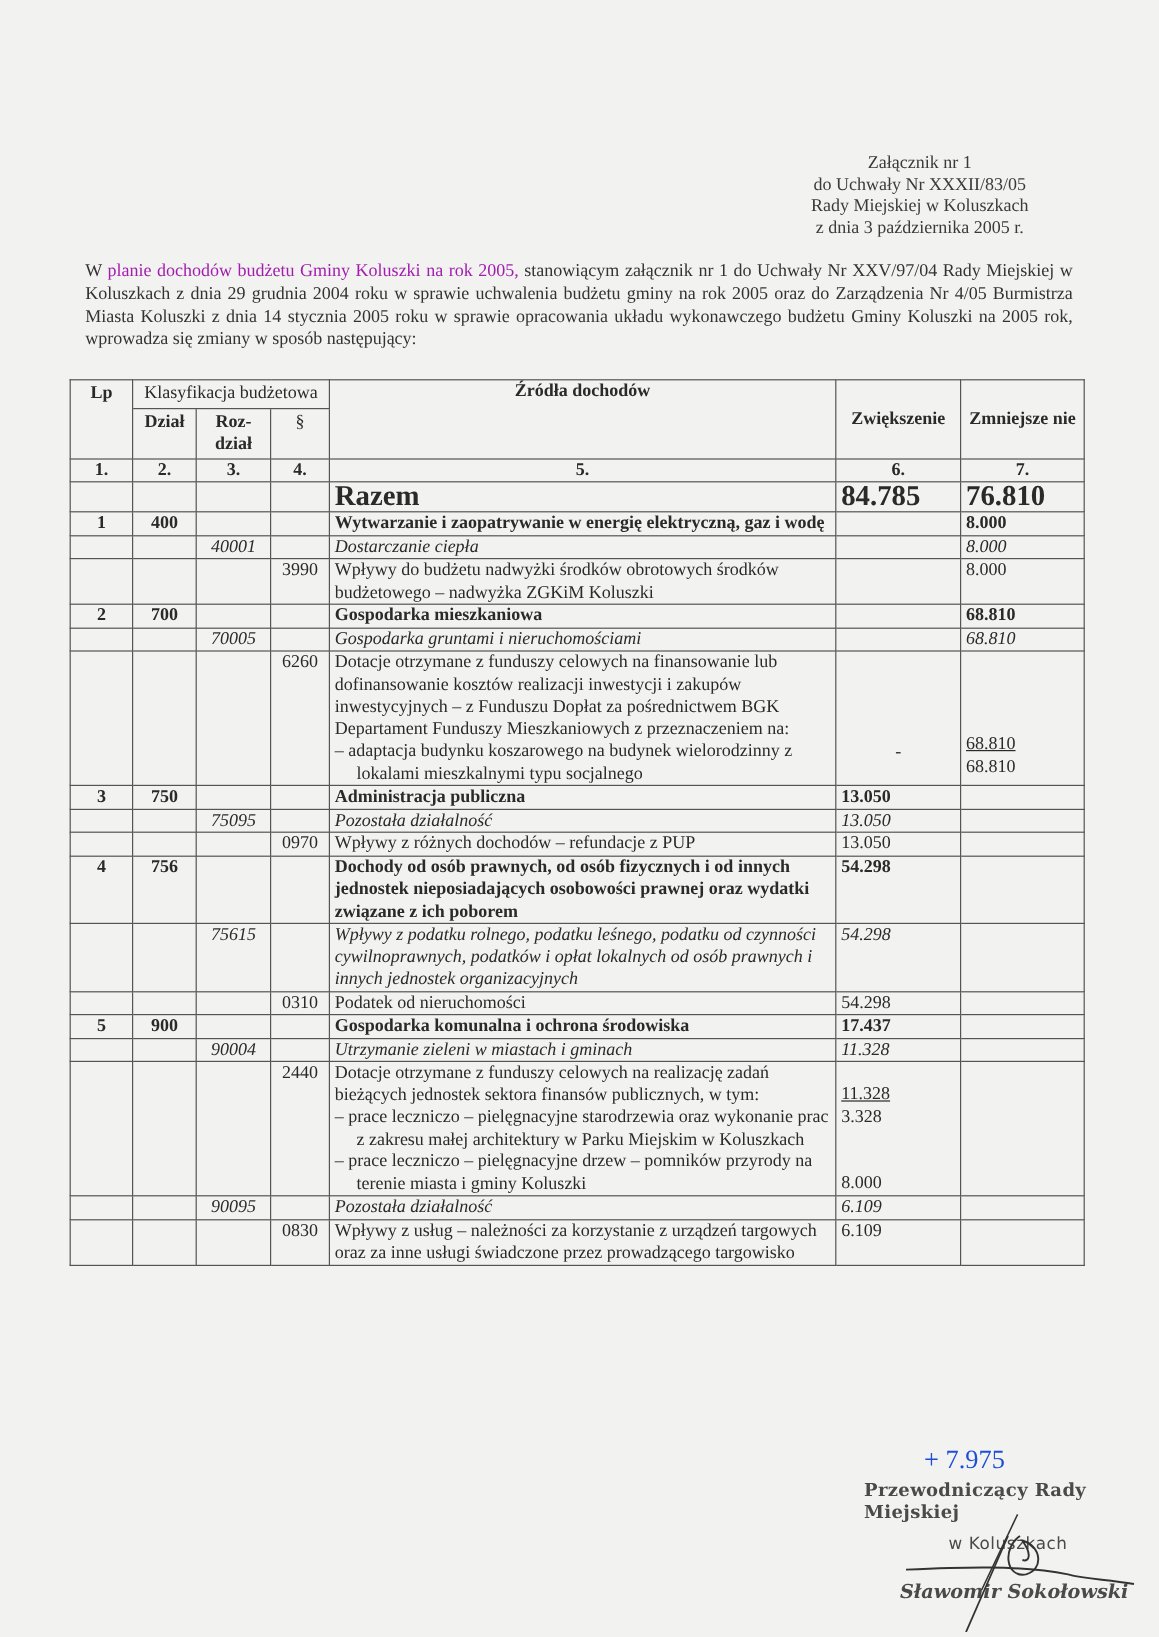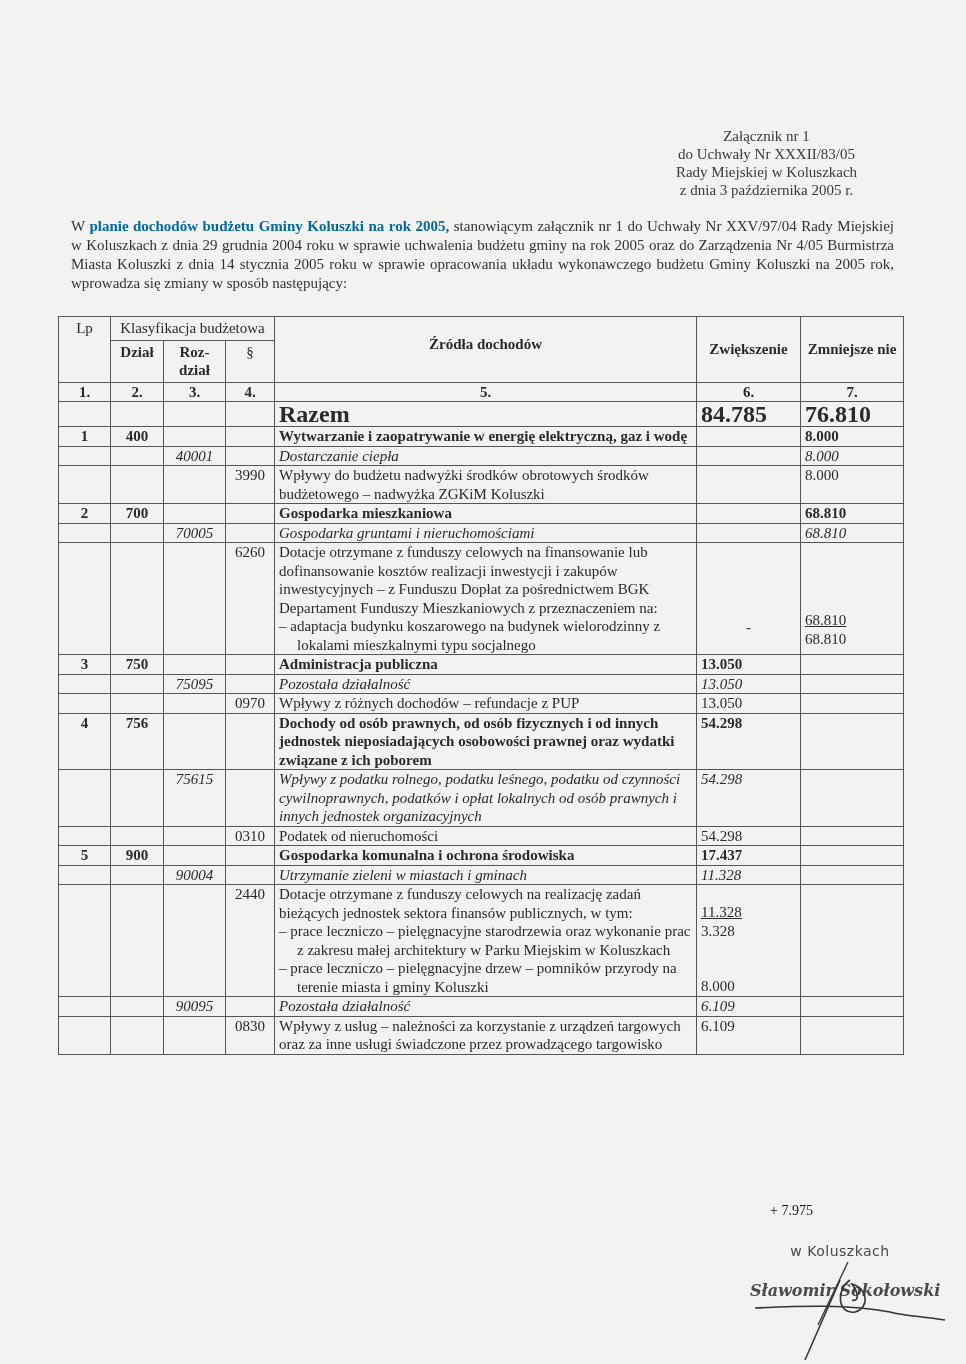--- a/index.html
+++ b/index.html
@@ -11,40 +11,40 @@
     position: relative;
   }
   .header-right {
     position: absolute; left: 640px; top: 127px; width: 253px;
     text-align: center; font-size: 15px; line-height: 18px; color: #3a3a3a;
   }
   .intro {
     position: absolute; left: 71px; top: 217px; width: 823px;
     font-size: 15px; line-height: 19px; text-align: justify; color: #333;
   }
-  .intro b { font-weight: bold; color: #0369a1; }
+  .intro b { font-weight: normal; color: #a21caf; }
   table.budget {
     position: absolute; left: 58px; top: 316px; width: 845px;
     border-collapse: collapse; table-layout: fixed;
     font-size: 15px; line-height: 18.5px;
   }
   table.budget td, table.budget th {
     border: 1px solid #555; padding: 0 4px; vertical-align: top;
   }
   table.budget th { font-weight: bold; text-align: center; vertical-align: middle; padding: 2px 4px; }
   .c { text-align: center; }
   .r { text-align: left; }
   .b { font-weight: bold; }
   .i { font-style: italic; }
   .big { font-size: 24px; font-weight: bold; line-height: 24px; }
   .ul { text-decoration: underline; }
   .dash { padding-left: 18px; text-indent: -18px; display: block; }
   .plus-total {
     position: absolute; left: 770px; top: 1203px;
-    font-size: 14px; font-weight: normal; color: #0f172a;
+    font-size: 22px; font-weight: normal; color: #1d4ed8;
   }
   .stamp {
     position: absolute; left: 720px; top: 1233px; width: 240px;
     font-family: "DejaVu Serif", serif; color: #4a4a4a;
   }
   .stamp .l1 { font-size: 15px; font-weight: bold; letter-spacing: 0.3px; }
   .stamp .l2 { font-family: "DejaVu Sans", sans-serif; font-size: 14px; text-align: center; margin-top: 10px; letter-spacing: 0.5px;}
   .stamp .l3 { font-size: 16px; font-style: italic; margin-top: 22px; margin-left: 30px; font-weight: bold; }
   .sig { position: absolute; left: 740px; top: 1240px; width: 220px; height: 120px; }
 </style>
@@ -65,23 +65,23 @@
     <col style="width:52px">
       <col style="width:53px">
       <col style="width:62px">
       <col style="width:49px">
     <col style="width:422px">
       <col style="width:104px">
       <col style="width:103px">
   </colgroup>
   <tbody>
       <tr>
-    <th rowspan="2" style="vertical-align:top;font-weight:normal">Lp</th>
+    <th rowspan="2" style="vertical-align:top;font-weight:bold">Lp</th>
     <th colspan="3" style="font-weight:normal">Klasyfikacja budżetowa</th>
-    <th rowspan="2" style="vertical-align:top;padding-top:18px">Źródła dochodów</th>
+    <th rowspan="2" style="vertical-align:top;padding-top:0">Źródła dochodów</th>
     <th rowspan="2">Zwiększenie</th>
     <th rowspan="2">Zmniejsze nie</th>
   </tr>
   <tr>
     <th style="vertical-align:top">Dział</th>
     <th style="vertical-align:top">Roz-dział</th>
     <th style="vertical-align:top;font-weight:normal">§</th>
   </tr>
   <tr class="b">
     <td class="c">1.</td>
@@ -272,20 +272,21 @@
     <td>Wpływy z usług – należności za korzystanie z urządzeń targowych oraz za inne usługi świadczone przez prowadzącego targowisko</td>
     <td class="r">6.109</td>
     <td></td>
   </tr>
 </tbody>
   </table>
 
 <div class="plus-total">+ 7.975</div>
 
 <div class="stamp">
+  <div class="l1">Przewodniczący Rady Miejskiej</div>
   <div class="l2">w Koluszkach</div>
   <div class="l3">Sławomir Sokołowski</div>
 </div>
 
 <svg class="sig" viewBox="0 0 220 120">
   <path d="M15 68 C60 66, 110 64, 150 72 C165 76, 180 76, 205 80" fill="none" stroke="#333" stroke-width="1.6"></path>
   <path d="M100 40 L65 120" fill="none" stroke="#333" stroke-width="1.5"></path>
   <path d="M108 22 L78 85" fill="none" stroke="#333" stroke-width="1.3"></path>
   <path d="M110 40 C95 50, 98 75, 115 72 C130 68, 128 48, 112 44 C120 55, 118 62, 112 60" fill="none" stroke="#333" stroke-width="1.6"></path>
 </svg>

